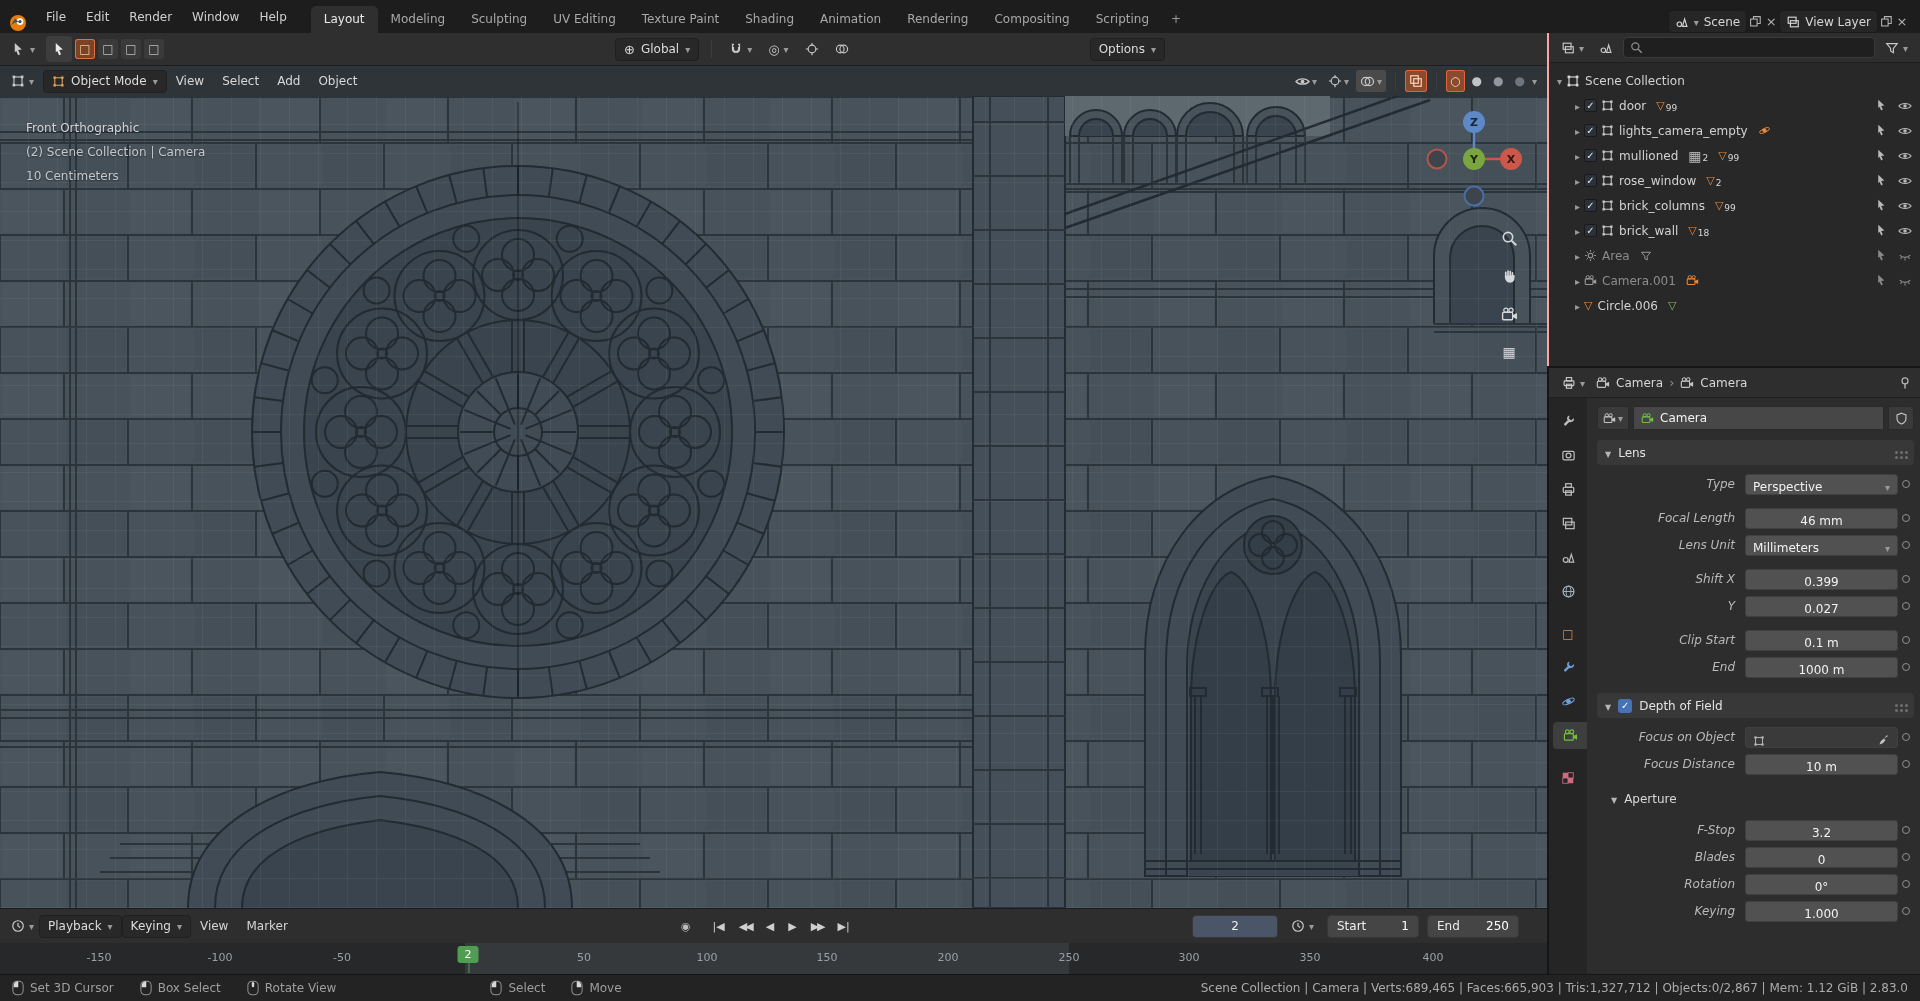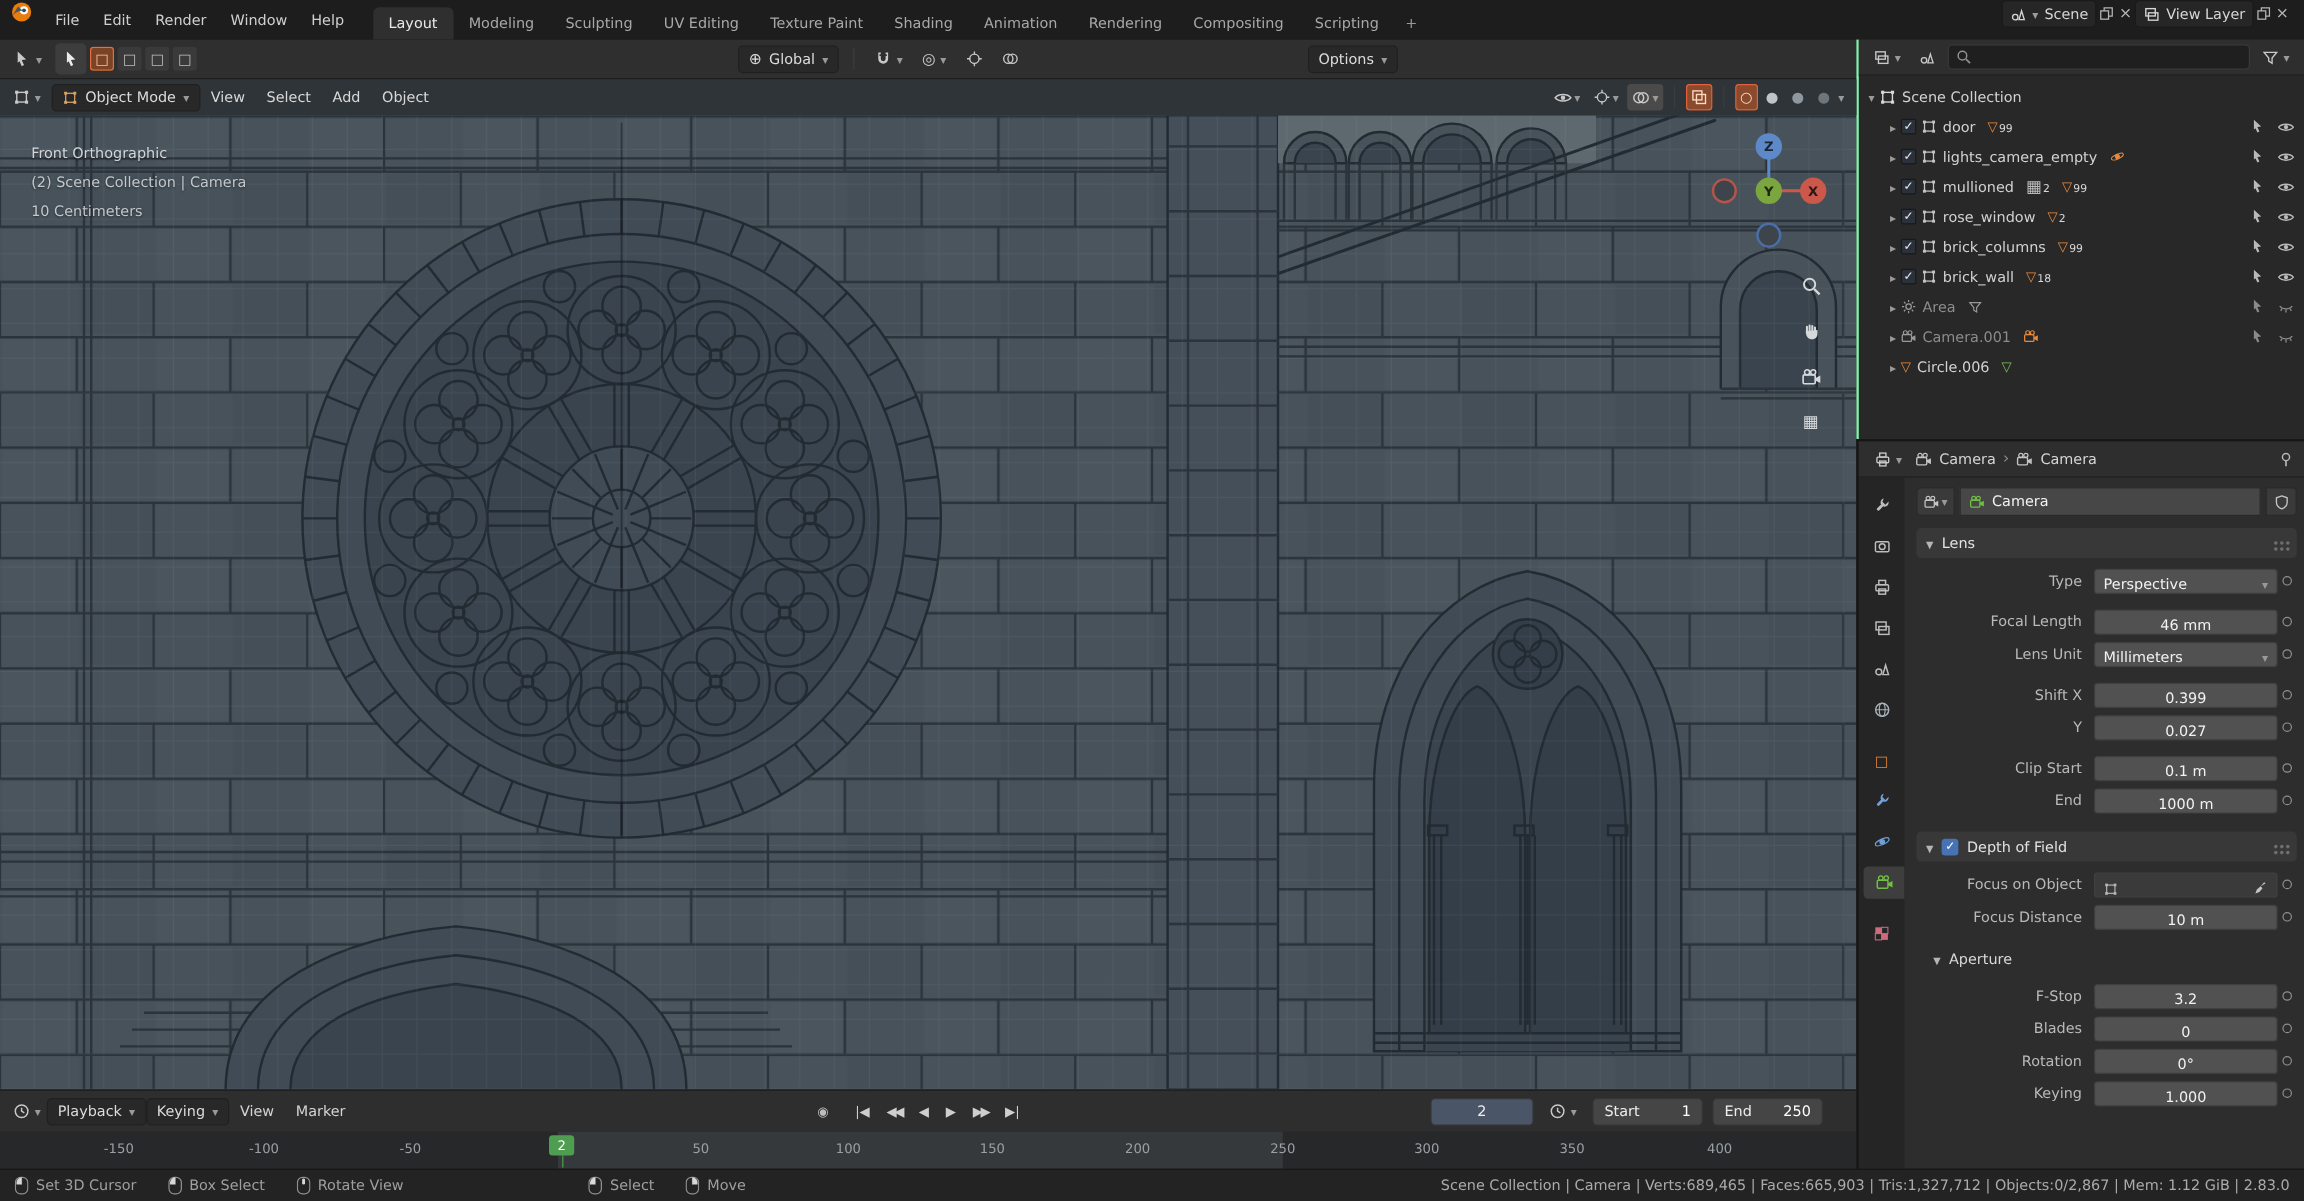--- a/index.html
+++ b/index.html
@@ -13,21 +13,21 @@
 .parrow::before{content:"▼";font-size:8px;color:#b5b5b5}
 .crumb-sep::before{content:"›";color:#8f8f8f;font-size:13px}
 .i-rec::before{content:"◉"} .i-js::before{content:"|◀"} .i-pk::before{content:"◀◀";letter-spacing:-2px}
 .i-pf::before{content:"◀"} .i-play::before{content:"▶"} .i-nk::before{content:"▶▶";letter-spacing:-2px} .i-je::before{content:"▶|"}
 .i-globe::before{content:"⊕";font-size:13px} .i-prop::before{content:"◎";font-size:13px}
 .i-grid::before{content:"▦";font-size:14px} .i-ball::before{content:"●";font-size:12px}
 .i-ballw::before{content:"○";font-size:12px} .i-sq::before{content:"□";font-size:12px}
 .x-icon::before{content:"×";font-size:13px;color:#b5b5b5}
 .tri{color:#e8883a;font-style:normal} .tri::before{content:"▽";font-size:11px}
 
-#topbar{position:absolute;left:0;top:0;width:1920px;height:33px;background:#1d1d1d;display:flex;align-items:flex-start}
+#topbar{position:absolute;left:0;top:0;width:1920px;height:33px;background:#1d1d1d;display:flex;align-items:flex-end}
 #topbar .menu{padding:0 10px;height:100%;display:flex;align-items:center;color:#d0d0d0}
 #tabs{display:flex;align-items:flex-end;height:100%;margin-left:14px}
 .tab{padding:6px 13px 7px;color:#a8a8a8;border-radius:5px 5px 0 0;height:27px}
 .tab.active{background:#2f2f2f;color:#e8e8e8}
 .tab.plus{color:#9a9a9a;padding:6px 9px 7px}
 #topbar-right{margin-left:auto;display:flex;align-items:center;gap:0;padding-right:10px}
 .tb-widget{display:flex;align-items:center;gap:5px;background:#262626;border:1px solid #1a1a1a;border-radius:4px;height:23px;padding:0 6px}
 .mini-btn{display:flex;align-items:center;justify-content:center;width:16px;height:16px}
 
 #toolrow{position:absolute;left:0;top:33px;width:1547px;height:33px;background:#2f2f2f;border-bottom:1px solid #1e1e1e;display:flex;align-items:center;padding:0 6px}
@@ -64,21 +64,21 @@
 .tfield{background:#454545;border:1px solid #373737;border-radius:4px;height:23px;display:flex;align-items:center;justify-content:space-between;padding:0 9px;color:#ededed}
 .tfield.frame{width:86px;justify-content:center;background:#4a5568}
 .tfield.se{width:92px}
 .tfield b{font-weight:normal;color:#fff}
 #tl-ruler{position:relative;height:31px;background:#26282a;overflow:hidden}
 #tl-range{position:absolute;left:465px;top:0;width:604px;height:31px;background:#36393c}
 .tick{position:absolute;top:8px;transform:translateX(-50%);color:#9aa0a5;font-size:11px}
 #tl-current{position:absolute;top:3px;left:468px;transform:translateX(-50%);background:#4f9d50;color:#fff;border-radius:3px;padding:2px 7px;font-size:11px;z-index:2}
 #tl-current::after{content:"";position:absolute;left:50%;top:100%;width:1px;height:10px;background:#4f9d50}
 
-#outliner{position:absolute;left:1547px;top:33px;width:373px;height:333px;background:#282828;border-left:2px solid #86efac}
+#outliner{position:absolute;left:1547px;top:33px;width:373px;height:333px;background:#282828;border-left:2px solid #fca5a5}
 #ol-header{height:30px;background:#2e2e2e;border-bottom:1px solid #1f1f1f;display:flex;align-items:center;gap:5px;padding:0 7px}
 #ol-search{flex:1;display:flex;align-items:center;gap:5px;background:#1f1f1f;border:1px solid #3a3a3a;border-radius:4px;height:21px;padding:0 6px;color:#9a9a9a}
 #ol-search input{flex:1;background:transparent;border:none;outline:none;color:#ddd;font:inherit;min-width:10px}
 #ol-tree{padding:5px 4px}
 .ol-row{display:flex;align-items:center;height:25px;gap:4px;padding:0 4px;color:#d2d2d2}
 .ol-row .name{margin-left:1px}
 .ol-row.dim .name{color:#8c8c8c}
 .ol-indent{width:14px;flex:0 0 14px}
 .ol-chk{width:13px;height:13px;flex:0 0 13px;background:#2b313a;border:1px solid #191919;border-radius:2px;color:#e8e8e8;font-size:10px;line-height:11px;text-align:center}
 .ol-chk::before{content:"✓"}
@@ -100,21 +100,21 @@
 #id-field{flex:1;display:flex;align-items:center;gap:6px;background:#474747;border:1px solid #2a2a2a;height:24px;padding:0 7px;color:#f2f2f2}
 #id-shield{display:flex;align-items:center;justify-content:center;background:#3a3a3a;border:1px solid #2a2a2a;border-radius:0 4px 4px 0;height:24px;width:26px}
 .panel-hd{display:flex;align-items:center;gap:7px;height:25px;background:#383838;border-radius:4px;padding:0 8px;margin:7px 0 7px;color:#e2e2e2}
 .panel-hd.sub{background:transparent;margin-left:6px;color:#d8d8d8}
 .grip{width:3px;height:3px;border-radius:50%;background:#6f6f6f;margin-left:auto;margin-right:8px;
   box-shadow:5px 0 #6f6f6f,10px 0 #6f6f6f,0 5px #6f6f6f,5px 5px #6f6f6f,10px 5px #6f6f6f}
 .chkbox{width:14px;height:14px;background:#4772b3;border-radius:3px;color:#fff;font-size:10px;line-height:13px;text-align:center}
 .chkbox::before{content:"✓"}
 .prow{display:flex;align-items:center;height:24px;margin-bottom:3px}
 .prow.gap{margin-top:10px}
-.plabel{flex:0 0 148px;text-align:right;padding-right:10px;color:#b9b9b9;white-space: nowrap;}
+.plabel{flex:0 0 148px;text-align:right;padding-right:10px;color:#b9b9b9;white-space: nowrap; font-style: italic;}
 .pfield{flex:1;height:21px;border-radius:3px;background:#515151;border:1px solid #404040;display:flex;align-items:flex-end;padding:0 7px;color:#f2f2f2}
 .pfield.num{justify-content:center}
 .pfield.drop span:first-child{flex:1}
 .pfield.obj{background:#3a3a3a}
 .pfield.obj .ph{flex:1}
 .pdot{flex:0 0 16px;display:flex;justify-content:center}
 .pdot::before{content:"";width:6px;height:6px;border:1px solid #8f8f8f;border-radius:50%}
 
 #statusbar{position:absolute;left:0;top:974px;width:1920px;height:27px;background:#232323;border-top:1px solid #161616;display:flex;align-items:center;padding:12px 12px;color:#9f9f9f;font-size:12px}
 .hint{display:flex;align-items:center;gap:6px;margin-right:26px}

